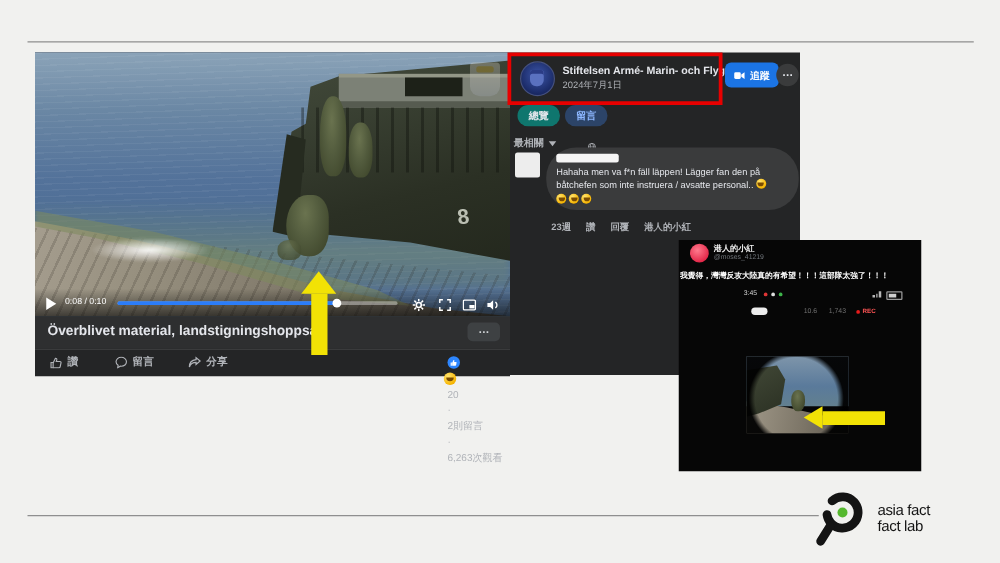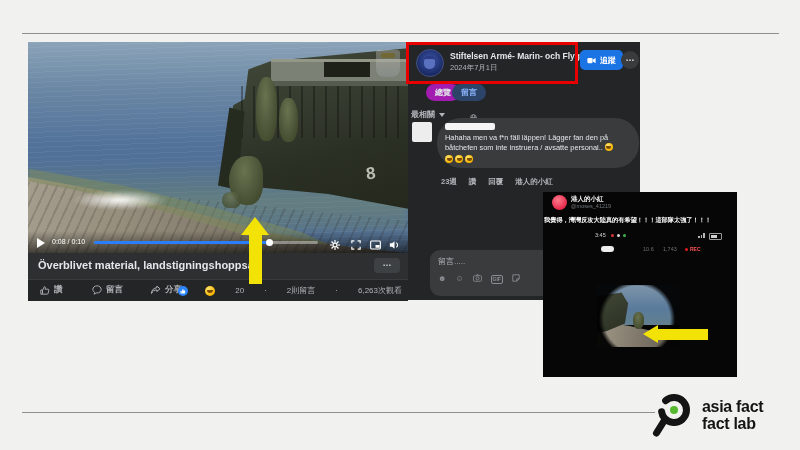--- a/index.html
+++ b/index.html
@@ -73,21 +73,21 @@
   
   #titlebar{left:0;top:211px;width:380px;height:26px;background:#2e2f30;}
   #vtitle{left:10px;top:6px;font-size:11px;font-weight:bold;color:#e4e6eb;white-space:nowrap;}
   #vmore{right:8px;top:5px;width:26px;height:15px;background:#3e4143;border-radius:4px;
     color:#cfd2d6;font-size:9px;line-height:11px;text-align:center;font-weight:bold;}
 
   
   #actions{left:0;top:237px;width:380px;height:21px;background:#242526;border-top:1px solid #3a3b3c;}
   .act{top:4px;display:flex;align-items:center;gap:4px;color:#b0b3b8;font-size:8.5px;font-weight:bold;}
   #act-like{left:12px;}#act-comment{left:64px;}#act-share{left:122px;}
-  #stats{right:6px;top:5px;display:flex;align-items:center;gap:20px;color:#b0b3b8;font-size:8px;}
+  #stats{right:6px;top:5px;display:flex;align-items:flex-start;gap:3px;color:#b0b3b8;font-size:8px;flex-direction:column;}
   .badge{width:10px;height:10px;border-radius:50%;position:relative;}
   #badge-like{background:#2d86ff;}
   #badge-like svg{position:absolute;left:2px;top:2px;}
   #badge-haha{background:radial-gradient(circle at 35% 30%,#ffe36e,#f7b500 70%,#d99a00);margin-left:-3px;}
   #badge-haha:after{content:"";position:absolute;left:2px;top:4px;width:6px;height:3px;
     border-radius:0 0 6px 6px;background:#7a4b00;}
 
   
   #rpanel{left:380px;top:0;width:232px;height:258px;}
   #redbox{left:-2px;top:0;width:166px;height:36px;border:3px solid #e80000;}
@@ -96,21 +96,21 @@
     border:1px solid #44507e;}
   #pg-avatar:after{content:"";position:absolute;left:7px;top:6px;width:11px;height:13px;
     background:#5a71c0;border-radius:2px 2px 5px 5px;box-shadow:inset 0 3px 0 #2b3c86;}
   #pg-name{left:42px;top:9px;font-size:8.5px;font-weight:bold;color:#e4e6eb;white-space:nowrap;}
   #pg-date{left:42px;top:21px;display:flex;align-items:center;gap:16px;font-size:7.5px;color:#b0b3b8;flex-direction:column;}
   #followbtn{left:172px;top:8px;height:20px;padding:0 7px;background:#1b74e4;border-radius:5px;
     display:flex;align-items:center;gap:4px;color:#fff;font-size:8px;font-weight:bold;}
   #hdr-more{left:213px;top:9px;width:18px;height:18px;border-radius:50%;background:#3a3b3c;
     color:#e4e6eb;font-size:9px;line-height:14px;text-align:center;font-weight:bold;}
   .chip{top:42px;height:17px;line-height:17px;padding:0 9px;border-radius:9px;font-size:8px;font-weight:bold;}
-  #tab-overview{left:18px;background:#a21caf;color:#e4e6eb;}
+  #tab-overview{left:6px;background:#0f766e;color:#e4e6eb;}
   #tab-comments{left:44px;background:#2c4468;color:#8db7ff;}
   #sort{left:3px;top:67px;display:flex;align-items:center;gap:4px;
     font-size:8px;font-weight:bold;color:#b0b3b8;}
   .caret{width:0;height:0;border-left:3px solid transparent;border-right:3px solid transparent;
     border-top:4px solid #b0b3b8;}
   #c-avatar{left:4px;top:80px;width:20px;height:20px;background:#ededed;border-radius:2px;}
   #c-bubble{left:29px;top:76px;width:186px;background:#3a3b3c;border-radius:24px;padding:5px 8px;}
   #c-redact{width:50px;height:7px;background:#f5f5f5;border-radius:2px;margin-bottom:3px;}
   #c-text{font-size:7.4px;line-height:1.35;color:#e4e6eb;}
   .emoji{display:inline-block;width:8px;height:8px;border-radius:50%;position:relative;vertical-align:-1px;
@@ -167,21 +167,21 @@
     background:radial-gradient(ellipse at 45% 30%,#6a734f,#394026 90%);}
   #mini-vignette{left:0;top:0;width:82px;height:62px;
     background:radial-gradient(circle at 40px 34px,rgba(0,0,0,0) 33px,rgba(0,0,0,.95) 38px);}
   #arrow-left{left:100px;top:133px;display:flex;align-items:center;}
   #arrow-left .tip{width:0;height:0;border-top:9px solid transparent;border-bottom:9px solid transparent;
     border-right:15px solid #f2e205;}
   #arrow-left .shaft{width:50px;height:11px;background:#f2e205;}
 
   
   #logo{left:650px;top:390px;display:flex;align-items:center;gap:8px;}
-  #logo-text{font-size:16px;font-weight:bold;color:#141414;line-height:1.08;letter-spacing:-0.3px;}
+  #logo-text{font-size:12px;font-weight:normal;color:#141414;line-height:1.08;letter-spacing:-0.3px;}
 </style>
 </head>
 <body>
 
 <div class="canvas">
 
   <div class="abs" id="rule-top"></div>
 
   <div class="abs" id="fb">
 
@@ -332,41 +332,20 @@
           <span class="emoji"></span>
         </div>
       </div>
       <div class="abs" id="c-meta">
         <span>23週</span>
         <span>讚</span>
         <span>回覆</span>
         <span>港人的小紅</span>
       </div>
 
-      <div class="abs" id="composer">
-        <div id="composer-ph">留言.....</div>
-        <div id="composer-icons">
-          <span class="cicon">☻</span>
-          <span class="cicon">☺</span>
-          <span class="cicon">
-            <svg width="9" height="8" viewBox="0 0 12 10">
-                <rect x="0.6" y="2" width="10.8" height="7.4" rx="1.5" fill="none" stroke="#8a8d91" stroke-width="1.1"></rect>
-                <path d="M4 2l1-1.4h2L8 2" fill="none" stroke="#8a8d91" stroke-width="1.1"></path>
-                <circle cx="6" cy="5.6" r="2" fill="none" stroke="#8a8d91" stroke-width="1.1"></circle>
-              </svg>
-          </span>
-          <span id="gif-box">GIF</span>
-          <span class="cicon">
-            <svg width="8" height="8" viewBox="0 0 10 10">
-                <path d="M1 1h8v5l-3 3H1z" fill="none" stroke="#8a8d91" stroke-width="1.1"></path>
-                <path d="M9 6L6 6 6 9" fill="none" stroke="#8a8d91" stroke-width="1.1"></path>
-              </svg>
-          </span>
-        </div>
-      </div>
     </div>
   </div>
 
   <div class="abs" id="arrow-up">
     <div class="tip"></div>
     <div class="shaft"></div>
   </div>
 
   <div class="abs" id="mini">
     <div class="abs" id="mini-avatar"></div>

